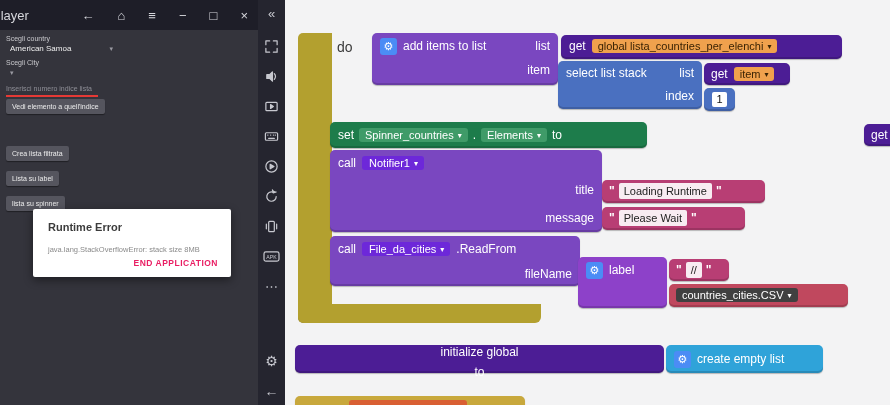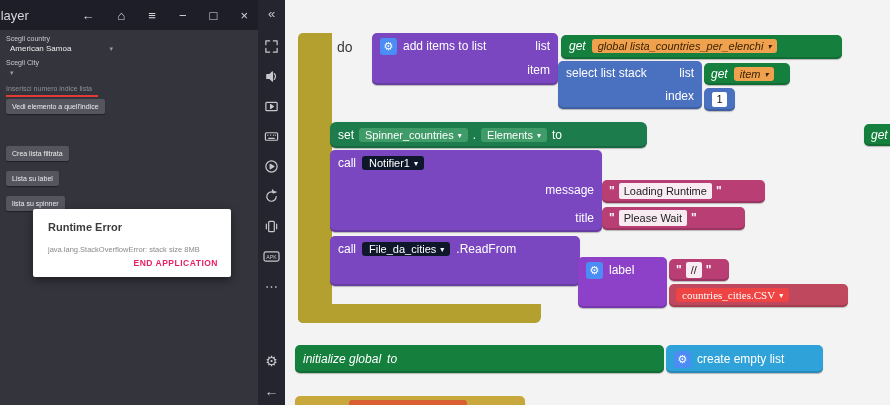--- a/index.html
+++ b/index.html
@@ -43,33 +43,33 @@
 
   .blk { position:absolute; border-radius:5px; color:#fff; font-size:12px; z-index:2;
          box-shadow: inset 0 -2px 0 rgba(0,0,0,.15), 0 1px 1px rgba(0,0,0,.25); }
   .row { display:flex; align-items:center; gap:6px; height:26px; padding:0 8px; white-space:nowrap; }
   .row.short { height:22px; }
   .rlabel { margin-left:auto; padding-left:10px; }
 
   .c-control { background:#b3a02f; }
   .c-purple  { background:#7a47c0; }
   .c-violet  { background:#8d41c9; }
-  .c-orange  { background:#15803d;font-style:italic; }
+  .c-orange  { background:#4c1d95; }
   .c-cyan    { background:#2fa3d9; }
   .c-blue    { background:#4a70c0; }
-  .c-green   { background:#1d7c4b;border-radius:6px; }
+  .c-green   { background:#1d7c4b; }
   .c-pink    { background:#b83e74; }
   .c-red     { background:#c0485e; }
   .c-gold    { background:#c8a83c; }
 
   .field { border-radius:3px; padding:1px 6px; font-size:11px; display:flex; align-items:center; gap:4px; white-space:nowrap; }
   .f-orange { background:#f0a14d; color:#3a2304; }
   .f-green  { background:#3f9b68; color:#fff; }
-  .f-purple { background:#0f172a; color:#fff;padding-left:7px; }
-  .f-red    { background:#ef4444; color:#fff;font-family:Liberation Serif, serif; }
+  .f-purple { background:#6d28d9; color:#fff;padding-left:7px; }
+  .f-red    { background:#404040; color:#fff; }
   .dd { font-size:8px; }
 
   .tfield { background:#f8ecf2; color:#222; border-radius:2px; padding:0 5px; font-size:11px;
             height:16px; display:flex; align-items:center; }
   .nfield { background:#ffffff; color:#111; border-radius:2px; padding:0 4px; font-size:11px;
             height:15px; display:flex; align-items:center; }
   .q { font-weight:bold; }
 
   .gearbox { width:17px; height:17px; background:#4b8cf5; border-radius:3px; display:flex;
              align-items:center; justify-content:center; font-size:11px; color:#fff; flex:0 0 auto; }
@@ -258,24 +258,24 @@
 
   <div class="blk c-purple" style="left:45px; top:150px; width:272px; height:82px;">
     <div class="row">
       <span>call</span>
       <span class="field f-purple">
         <span>Notifier1</span>
         <span class="dd">▾</span>
       </span>
     </div>
     <div class="row" style="height:28px;">
+      <span class="rlabel">title</span>
+    </div>
+    <div class="row" style="height:28px;">
       <span class="rlabel">message</span>
-    </div>
-    <div class="row" style="height:28px;">
-      <span class="rlabel">title</span>
     </div>
   </div>
 
   <div class="blk c-pink" style="left:317px; top:180px; width:163px; height:23px;">
     <div class="row short" style="gap:4px; padding:0 7px;">
       <span class="q">"</span>
       <span class="tfield">Loading Runtime</span>
       <span class="q">"</span>
     </div>
   </div>
@@ -290,20 +290,23 @@
 
   <div class="blk c-purple" style="left:45px; top:236px; width:250px; height:50px;">
     <div class="row">
       <span>call</span>
       <span class="field f-purple">
         <span>File_da_cities</span>
         <span class="dd">▾</span>
       </span>
       <span>.ReadFrom</span>
     </div>
+    <div class="row" style="height:24px;">
+      <span class="rlabel">fileName</span>
+    </div>
   </div>
 
   <div class="blk c-violet" style="left:293px; top:257px; width:89px; height:51px;">
     <div class="row">
       <span class="gearbox">⚙</span>
       <span>label</span>
     </div>
   </div>
 
   <div class="blk c-pink" style="left:384px; top:259px; width:60px; height:22px;">
@@ -317,21 +320,21 @@
   <div class="blk c-red" style="left:384px; top:284px; width:179px; height:23px;">
     <div class="row short" style="padding:0 7px;">
       <span class="field f-red">
         <span>countries_cities.CSV</span>
         <span class="dd">▾</span>
       </span>
     </div>
   </div>
 
   <div class="blk c-orange" style="left:10px; top:345px; width:369px; height:28px;">
-    <div class="row" style="height:28px;">
+    <div class="row" style="height:28px;flex-direction:column;">
       <span>initialize global</span>
       <span>to</span>
     </div>
   </div>
 
   <div class="blk c-cyan" style="left:381px; top:345px; width:157px; height:28px;">
     <div class="row" style="height:28px;">
       <span class="gearbox">⚙</span>
       <span>create empty list</span>
     </div>

